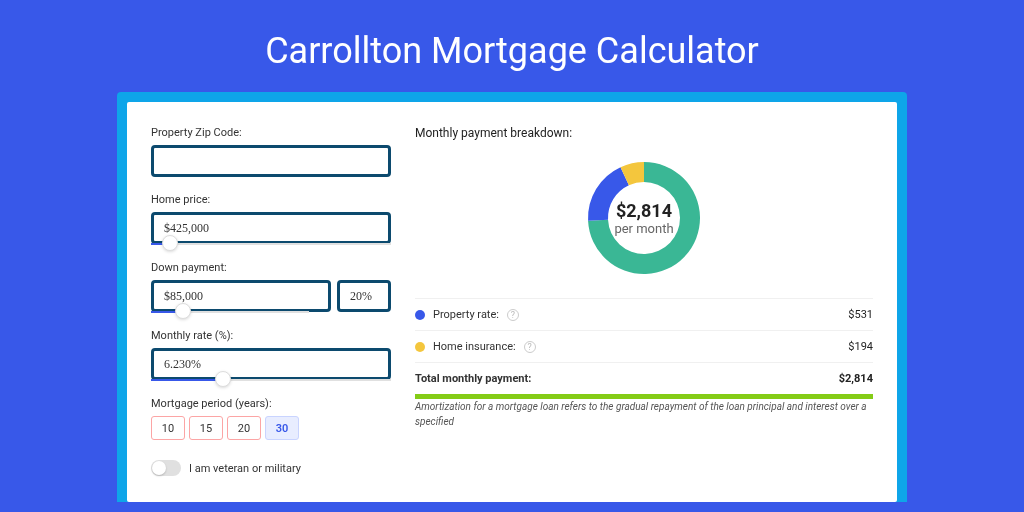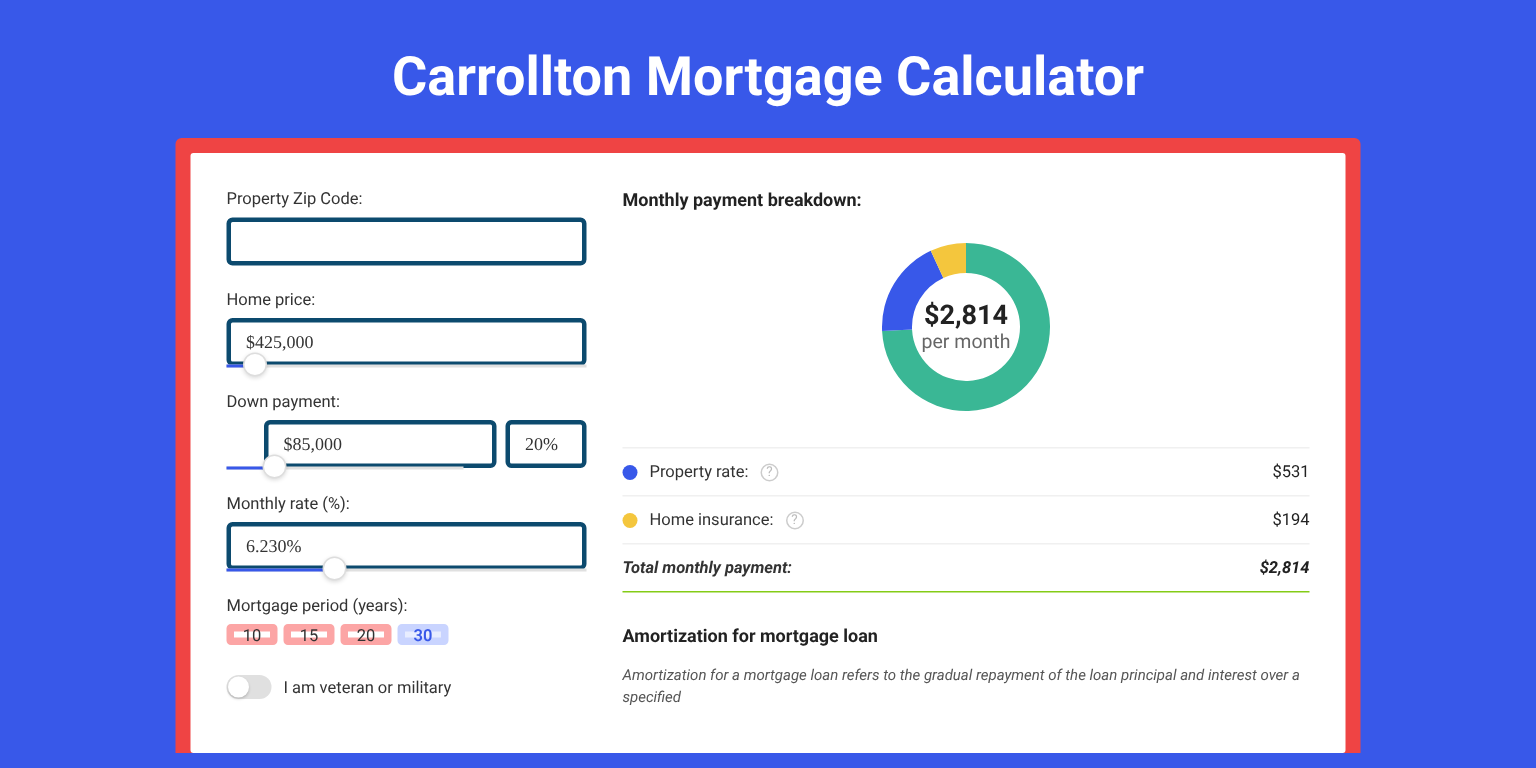--- a/index.html
+++ b/index.html
@@ -6,26 +6,26 @@
 body {
   font-family: -apple-system, BlinkMacSystemFont, "Segoe UI", Roboto, Helvetica, Arial, sans-serif;
   background: #3858e9;
   width: 1024px;
   height: 512px;
   overflow: hidden;
 }
 .page-title {
   color: #fff;
   font-size: 36px;
-  font-weight: 700;
+  font-weight: 400;
   text-align: center;
   padding: 30px 0 20px;
 }
 .card-wrapper {
-  background: #ef4444;
+  background: #0ea5e9;
   margin: 0 auto;
   width: 790px;
   padding: 10px 10px 0;
   border-radius: 4px 4px 0 0;
 }
 .card {
   background: #fff;
   border-radius: 2px;
   display: flex;
   padding: 24px;
@@ -68,29 +68,29 @@
   position: absolute;
   width: 16px;
   height: 16px;
   background: #fff;
   border: 1px solid #ddd;
   border-radius: 50%;
   top: -8px;
   transform: translateX(-50%);
   box-shadow: 0 1px 3px rgba(0,0,0,0.15);
 }
-.dp-row { display: flex; gap: 6px; margin-left: 25px; }
+.dp-row { display: flex; gap: 6px; }
 .dp-row .text-input:first-child { flex: 1; }
 .dp-row .text-input:last-child { width: 54px; }
 
 .period-buttons { display: flex; gap: 4px; }
 .period-btn {
   width: 34px;
-  height: 14px;
-  border: 5px solid #fca5a5;
+  height: 24px;
+  border: 1px solid #fca5a5;
   border-radius: 3px;
   background: #fff;
   font-size: 11px;
   color: #333;
   display: flex;
   align-items: center;
   justify-content: center;
   cursor: pointer;
 }
 .period-btn.active {
@@ -114,21 +114,21 @@
   width: 14px;
   height: 14px;
   background: #fff;
   border-radius: 50%;
   top: 1px;
   left: 1px;
   box-shadow: 0 1px 2px rgba(0,0,0,0.2);
 }
 .toggle-label { font-size: 11px; color: #333; }
 
-.breakdown-title { font-size: 12px; font-weight: 700; color: #222; margin-bottom: 18px; }
+.breakdown-title { font-size: 12px; font-weight: 400; color: #222; margin-bottom: 18px; }
 .donut-wrap { display: flex; justify-content: center; margin-bottom: 20px; }
 .donut-container { position: relative; width: 120px; height: 120px; }
 .donut-center {
   position: absolute;
   inset: 0;
   display: flex;
   flex-direction: column;
   align-items: center;
   justify-content: center;
 }
@@ -136,21 +136,21 @@
 .donut-sub { font-size: 13px; color: #666; }
 
 .breakdown-list { }
 .bd-row {
   display: flex;
   align-items: center;
   justify-content: space-between;
   padding: 9px 0;
   border-top: 1px solid #f0f0f0;
 }
-.bd-row:last-child { border-bottom: 1px solid #84cc16; font-style: italic; }
+.bd-row:last-child { border-bottom: 5px solid #84cc16; }
 .bd-left { display: flex; align-items: center; gap: 8px; }
 .bd-dot { width: 10px; height: 10px; border-radius: 50%; }
 .bd-label { font-size: 11px; color: #333; }
 .bd-help {
   width: 12px; height: 12px; border-radius: 50%;
   border: 1px solid #ccc; color: #bbb; font-size: 9px;
   display: inline-flex; align-items: center; justify-content: center;
 }
 .bd-value { font-size: 11px; color: #222; }
 .bd-row.total .bd-label, .bd-row.total .bd-value { font-weight: 700; }
@@ -255,18 +255,17 @@
             <span class="bd-value">$194</span>
           </div>
           <div class="bd-row total">
             <div class="bd-left">
               <span class="bd-label">Total monthly payment:</span>
             </div>
             <span class="bd-value">$2,814</span>
           </div>
         </div>
 
-    <div class="amort-title">Amortization for mortgage loan</div>
     <div class="amort-body">Amortization for a mortgage loan refers to the gradual repayment of the loan principal and interest over a specified</div>
   </div>
 
 </div>
 </div>
 
 </body></html>

